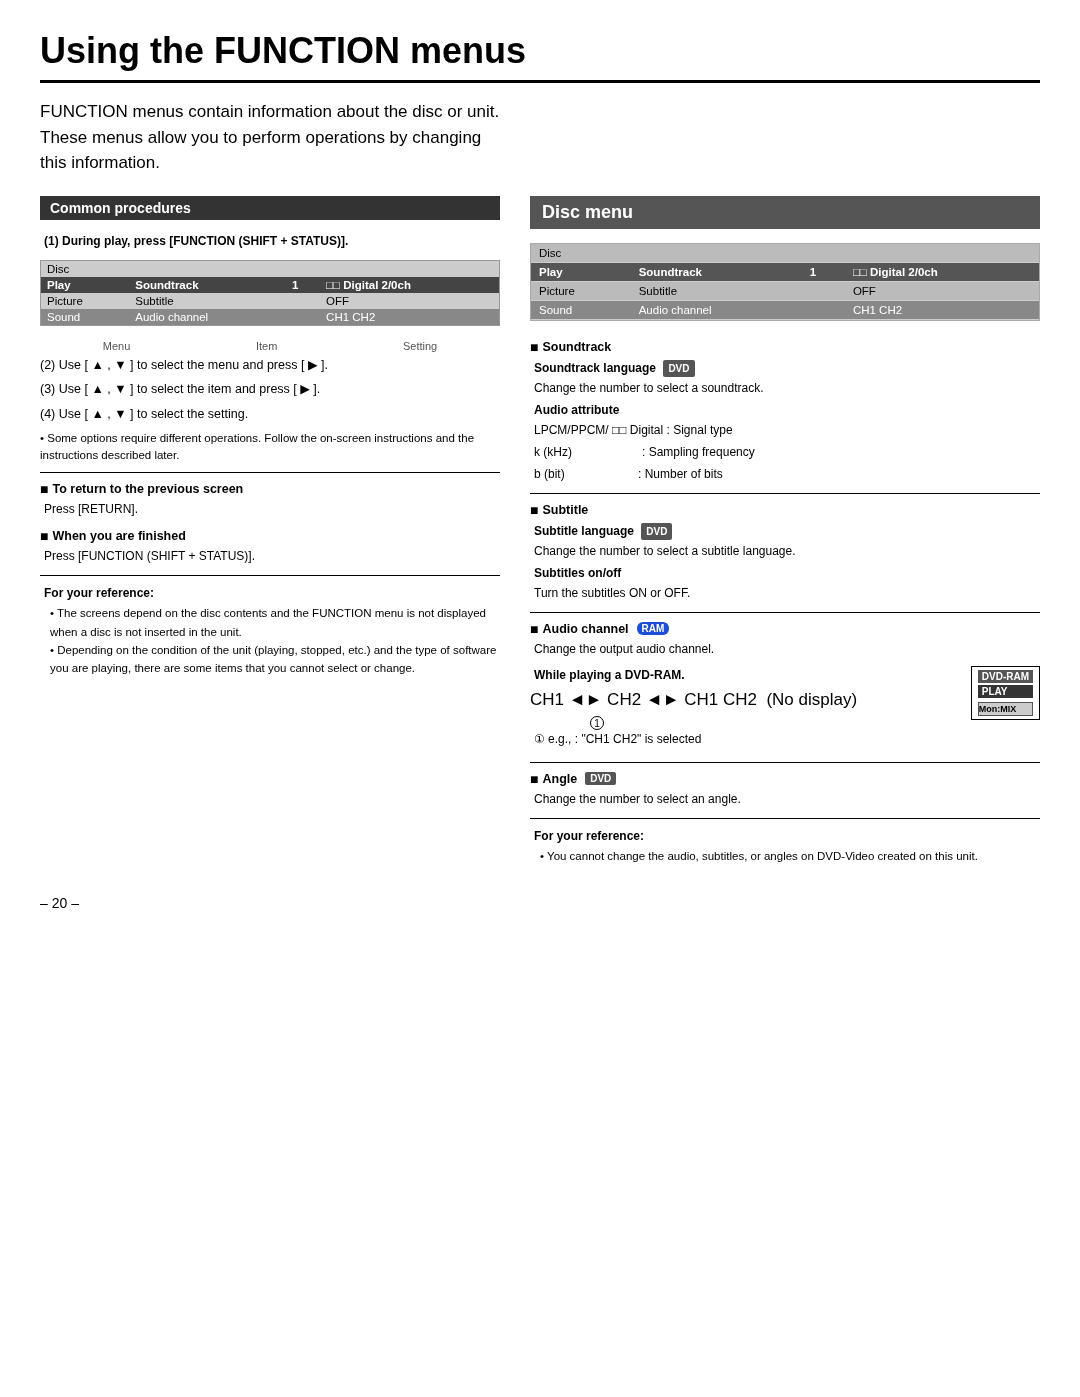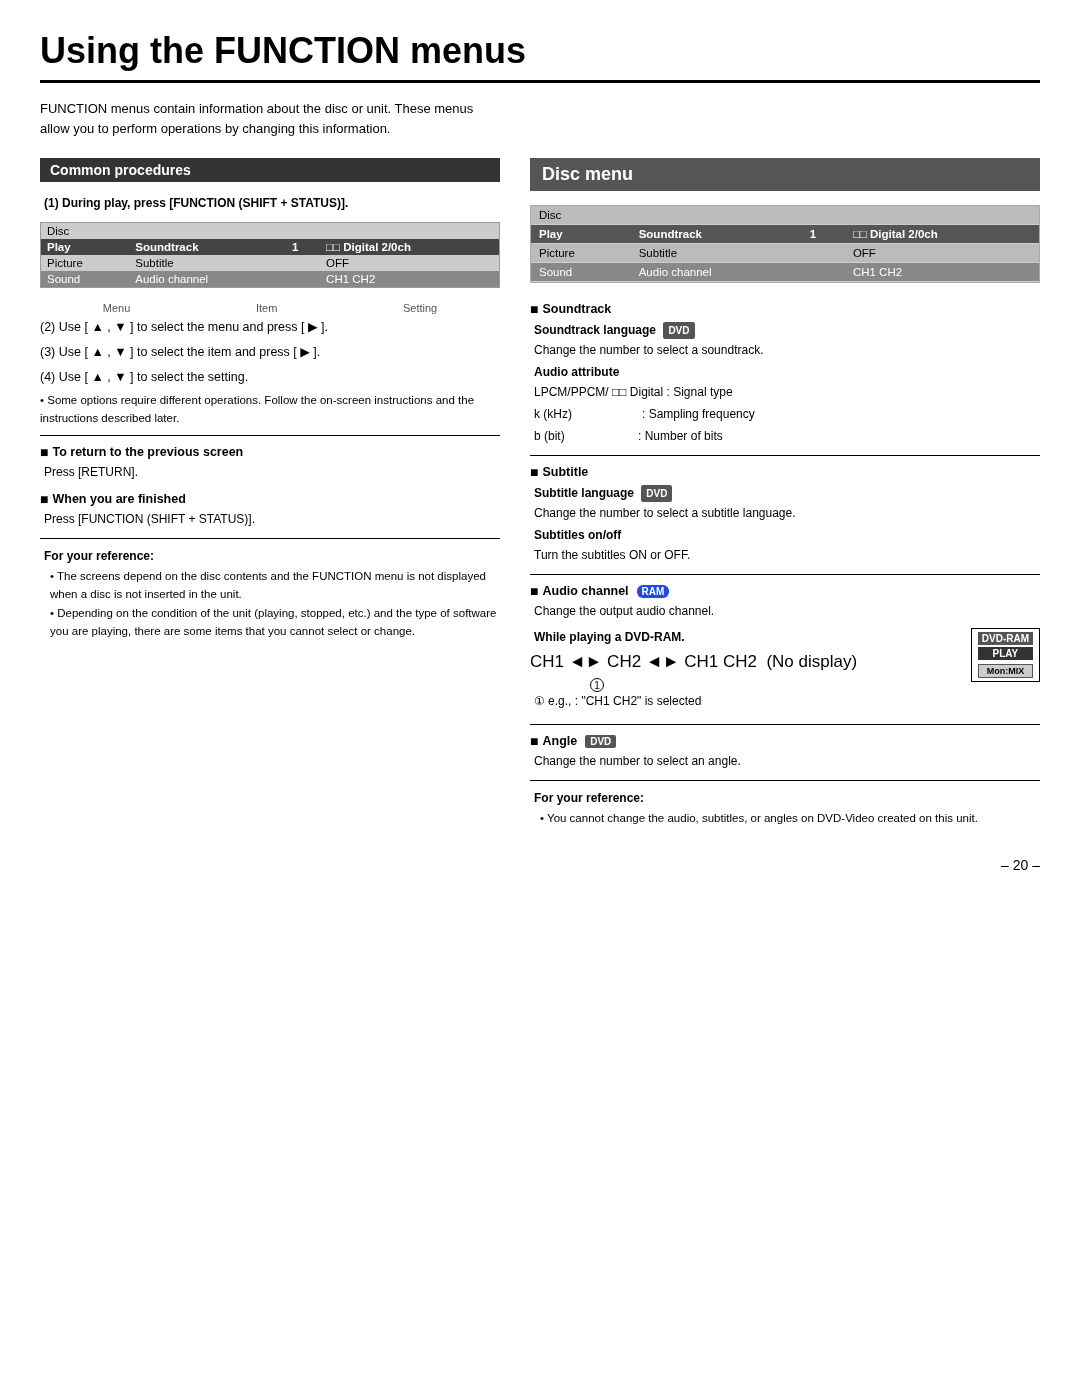--- a/index.html
+++ b/index.html
@@ -15,21 +15,21 @@
 
     h1.page-title {
       font-size: 36px;
       font-weight: bold;
       border-bottom: 3px solid #000;
       padding-bottom: 8px;
       margin-bottom: 16px;
     }
 
     .intro-text {
-      font-size: 13px;
+      font-size: 17px;
       line-height: 1.5;
       margin-bottom: 20px;
       max-width: 460px;
     }
 
     .two-col {
       display: flex;
       gap: 30px;
       align-items: flex-start;
     }
@@ -201,21 +201,20 @@
       font-size: 17px;
       margin: 6px 0;
       display: flex;
       align-items: center;
       gap: 4px;
     }
 
     .dvd-ram-box {
       float: right;
       border: 1px solid #000;
-      text-align: center;
       font-size: 10px;
       font-weight: bold;
       padding: 3px 6px;
       margin-left: 10px;
       margin-top: 4px;
     }
 
     .dvd-ram-box .dvd-ram-label {
       background: #555;
       color: #fff;
@@ -242,21 +241,21 @@
       border: 1px solid #000;
       border-radius: 50%;
       width: 14px;
       height: 14px;
       text-align: center;
       line-height: 13px;
       font-size: 10px;
     }
 
     .page-num {
-      text-align: right;
+      text-align: left;
       font-size: 14px;
       margin-top: 20px;
     }
 
     .divider {
       border: none;
       border-top: 1px solid #000;
       margin: 8px 0;
     }
   </style>

